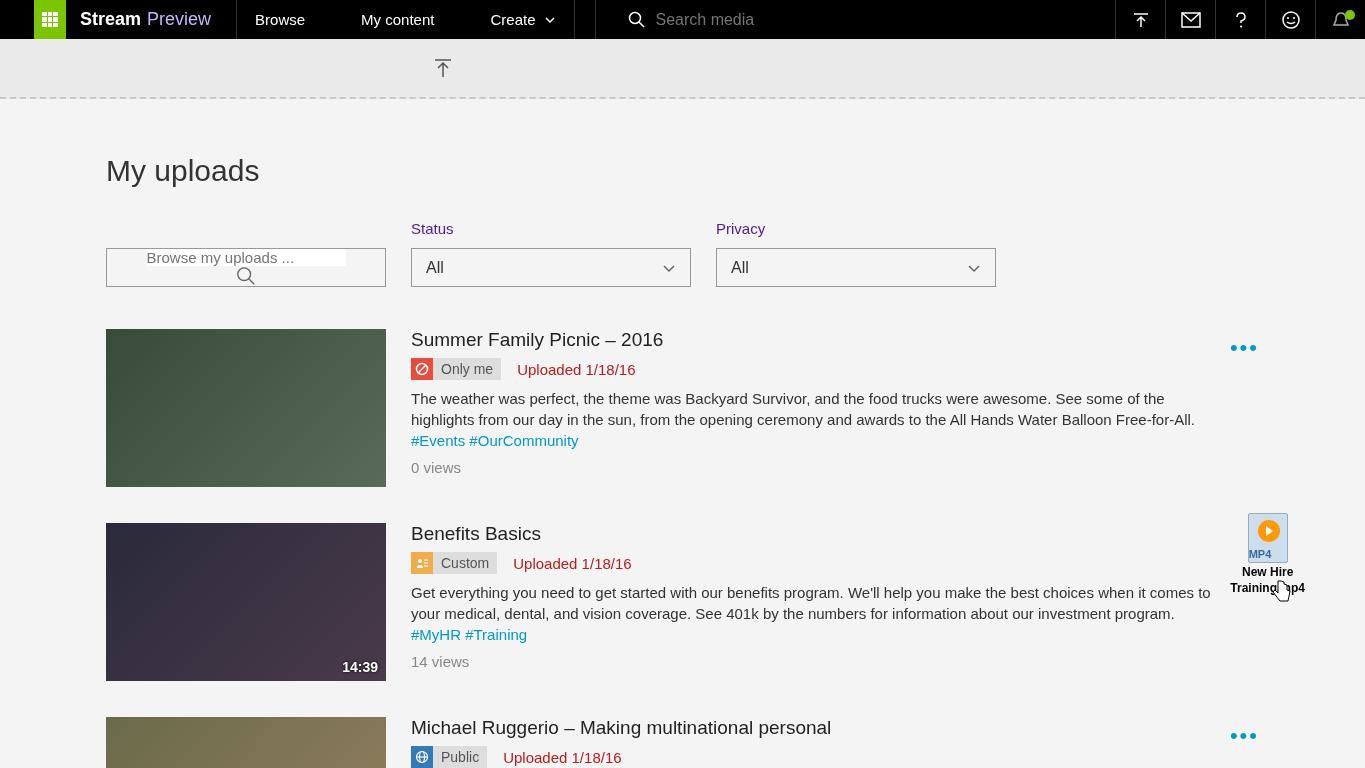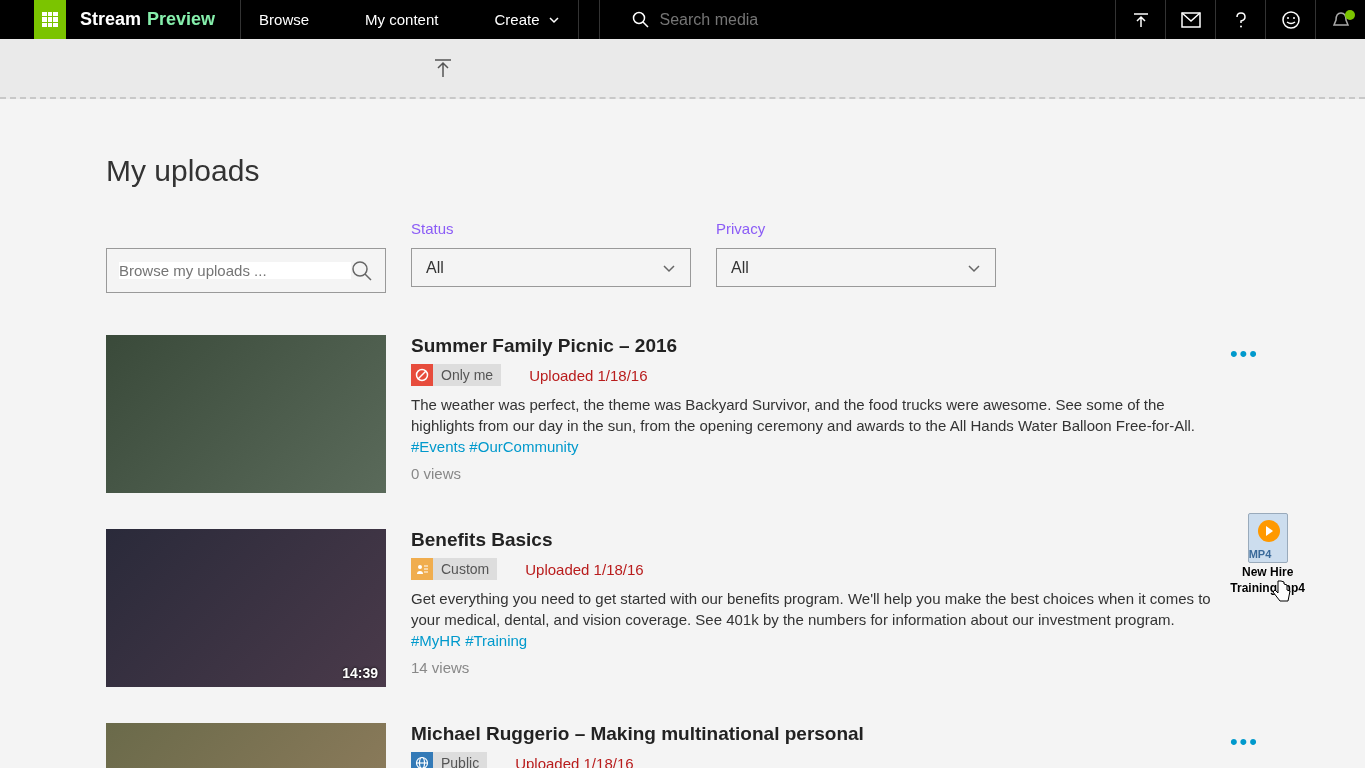--- a/index.html
+++ b/index.html
@@ -5,21 +5,21 @@
 * { margin: 0; padding: 0; box-sizing: border-box; font-family: "Segoe UI", Arial, sans-serif; }
 body { background: #f4f4f4; width: 1365px; height: 768px; overflow: hidden; position: relative; }
 
 
 .header { height: 39px; background: #000; display: flex; align-items: center; color: #fff; padding-left: 34px; }
 .app-launcher { width: 32px; height: 49px; background: #7bc400; display: flex; align-items: center; justify-content: center; cursor: pointer; }
 .waffle { width: 16px; height: 16px; display: grid; grid-template-columns: repeat(3,1fr); grid-template-rows: repeat(3,1fr); gap: 1px; }
 .waffle div { background: #fff; }
 .brand { padding: 0 25px 0 14px; font-size: 18px; font-weight: 300; border-right: 1px solid #333; height: 100%; display: flex; align-items: center; }
 .brand .b1 { font-weight: 600; }
-.brand .b2 { color: #86efac; margin-left: 6px; font-weight: bold; }
+.brand .b2 { color: #c4b5fd; margin-left: 6px; }
 .nav { display: flex; height: 100%; gap: 20px; }
 .nav-item { padding: 0 18px; display: flex; align-items: center; font-size: 15px; cursor: pointer; color: #fff; }
 .nav-sep { border-right: 1px solid #333; }
 .chev-down { margin-left: 8px; }
 .search-area { flex: 1; display: flex; align-items: center; padding-left: 32px; border-left: 1px solid #333; height: 100%; margin-left: 20px; }
 .search-icon-h { margin-right: 10px; }
 .search-input-h { background: transparent; border: none; color: #aaa; font-size: 16px; outline: none; width: 300px; }
 .header-icons { display: flex; height: 100%; }
 .h-icon { width: 50px; border-left: 1px solid #333; display: flex; align-items: center; justify-content: center; cursor: pointer; position: relative; }
 .notif-dot { position: absolute; top: 10px; right: 10px; width: 10px; height: 10px; background: #7bc400; border-radius: 50%; }
@@ -29,35 +29,35 @@
 .up-arrow { position: absolute; left: 432px; }
 .upload-bar a { color: #0099cc; text-decoration: none; }
 
 
 .content { padding: 55px 106px 0; }
 .page-title { font-size: 30px; font-weight: 300; color: #333; margin-bottom: 32px; }
 
 
 .filters { display: flex; gap: 25px; margin-bottom: 42px; }
 .filter-col { display: flex; flex-direction: column; }
-.filter-label { font-size: 15px; color: #8b5cf6; margin-bottom: 8px; height: 20px; }
-.search-box { width: 280px; height: 45px; border: 1px solid #999; display: flex; align-items: center; padding: 0 12px; margin-top: 28px; }
+.filter-label { font-size: 15px; color: #4c1d95; margin-bottom: 8px; height: 20px; }
+.search-box { width: 280px; height: 39px; border: 1px solid #999; display: flex; align-items: center; padding: 0 12px; margin-top: 28px; flex-direction: column; }
 .search-box input { flex: 1; border: none; outline: none; font-size: 15px; color: #888; }
 .select-box { width: 280px; height: 39px; border: 1px solid #999; display: flex; align-items: center; justify-content: space-between; padding: 0 14px; font-size: 16px; color: #333; cursor: pointer; }
 
 
 .video-item { display: flex; margin-bottom: 36px; position: relative; }
 .thumb { width: 280px; height: 158px; background: #555; position: relative; flex-shrink: 0; }
 .thumb-1 { background: linear-gradient(135deg, #3a4a3a, #5a6a5a); }
 .thumb-2 { background: linear-gradient(135deg, #2a2a3a, #4a3a4a); }
 .thumb-3 { background: linear-gradient(135deg, #6a6a4a, #8a7a5a); height: 55px; }
 .duration { position: absolute; bottom: 6px; right: 8px; color: #fff; font-size: 14px; font-weight: 600; text-shadow: 0 0 3px #000; }
 .video-info { flex: 1; padding-left: 25px; padding-right: 40px; }
-.video-title { font-size: 19px; color: #222; font-weight: 700; margin-bottom: 7px; }
-.meta-row { display: flex; align-items: center; gap: 28px; margin-bottom: 8px; }
+.video-title { font-size: 19px; color: #222; font-weight: 400; margin-bottom: 7px; }
+.meta-row { display: flex; align-items: center; gap: 16px; margin-bottom: 8px; }
 .privacy-badge { display: flex; align-items: center; font-size: 14px; color: #555; background: #ddd; height: 22px; }
 .priv-icon { width: 22px; height: 22px; display: flex; align-items: center; justify-content: center; margin-right: 0; }
 .priv-icon.red { background: #e74c3c; }
 .priv-icon.orange { background: #f0ad4e; }
 .priv-icon.blue { background: #337ab7; }
 .priv-text { padding: 0 8px; }
 .uploaded { font-size: 15px; color: #b91c1c; }
 .description { font-size: 15px; color: #333; line-height: 1.4; margin-bottom: 8px; }
 .hashtag { color: #0099cc; }
 .views { font-size: 15px; color: #888; }

